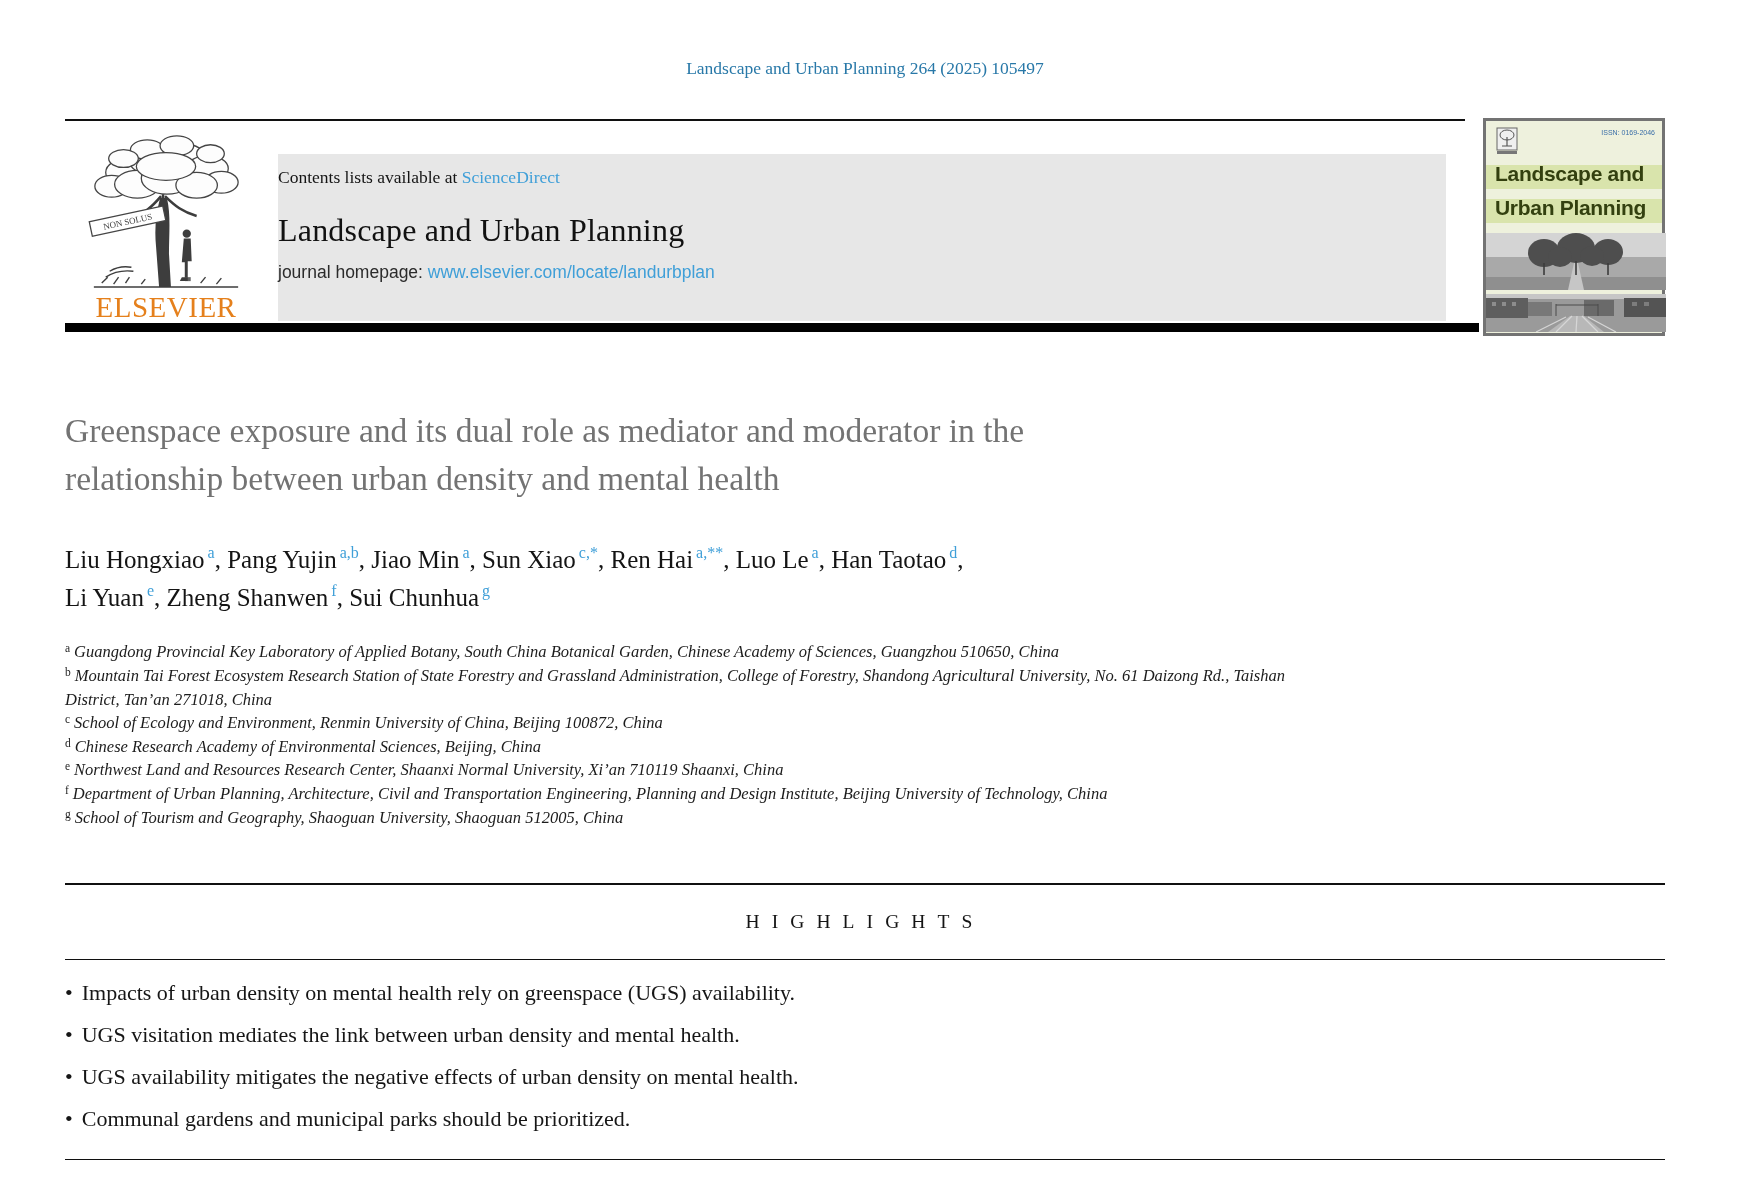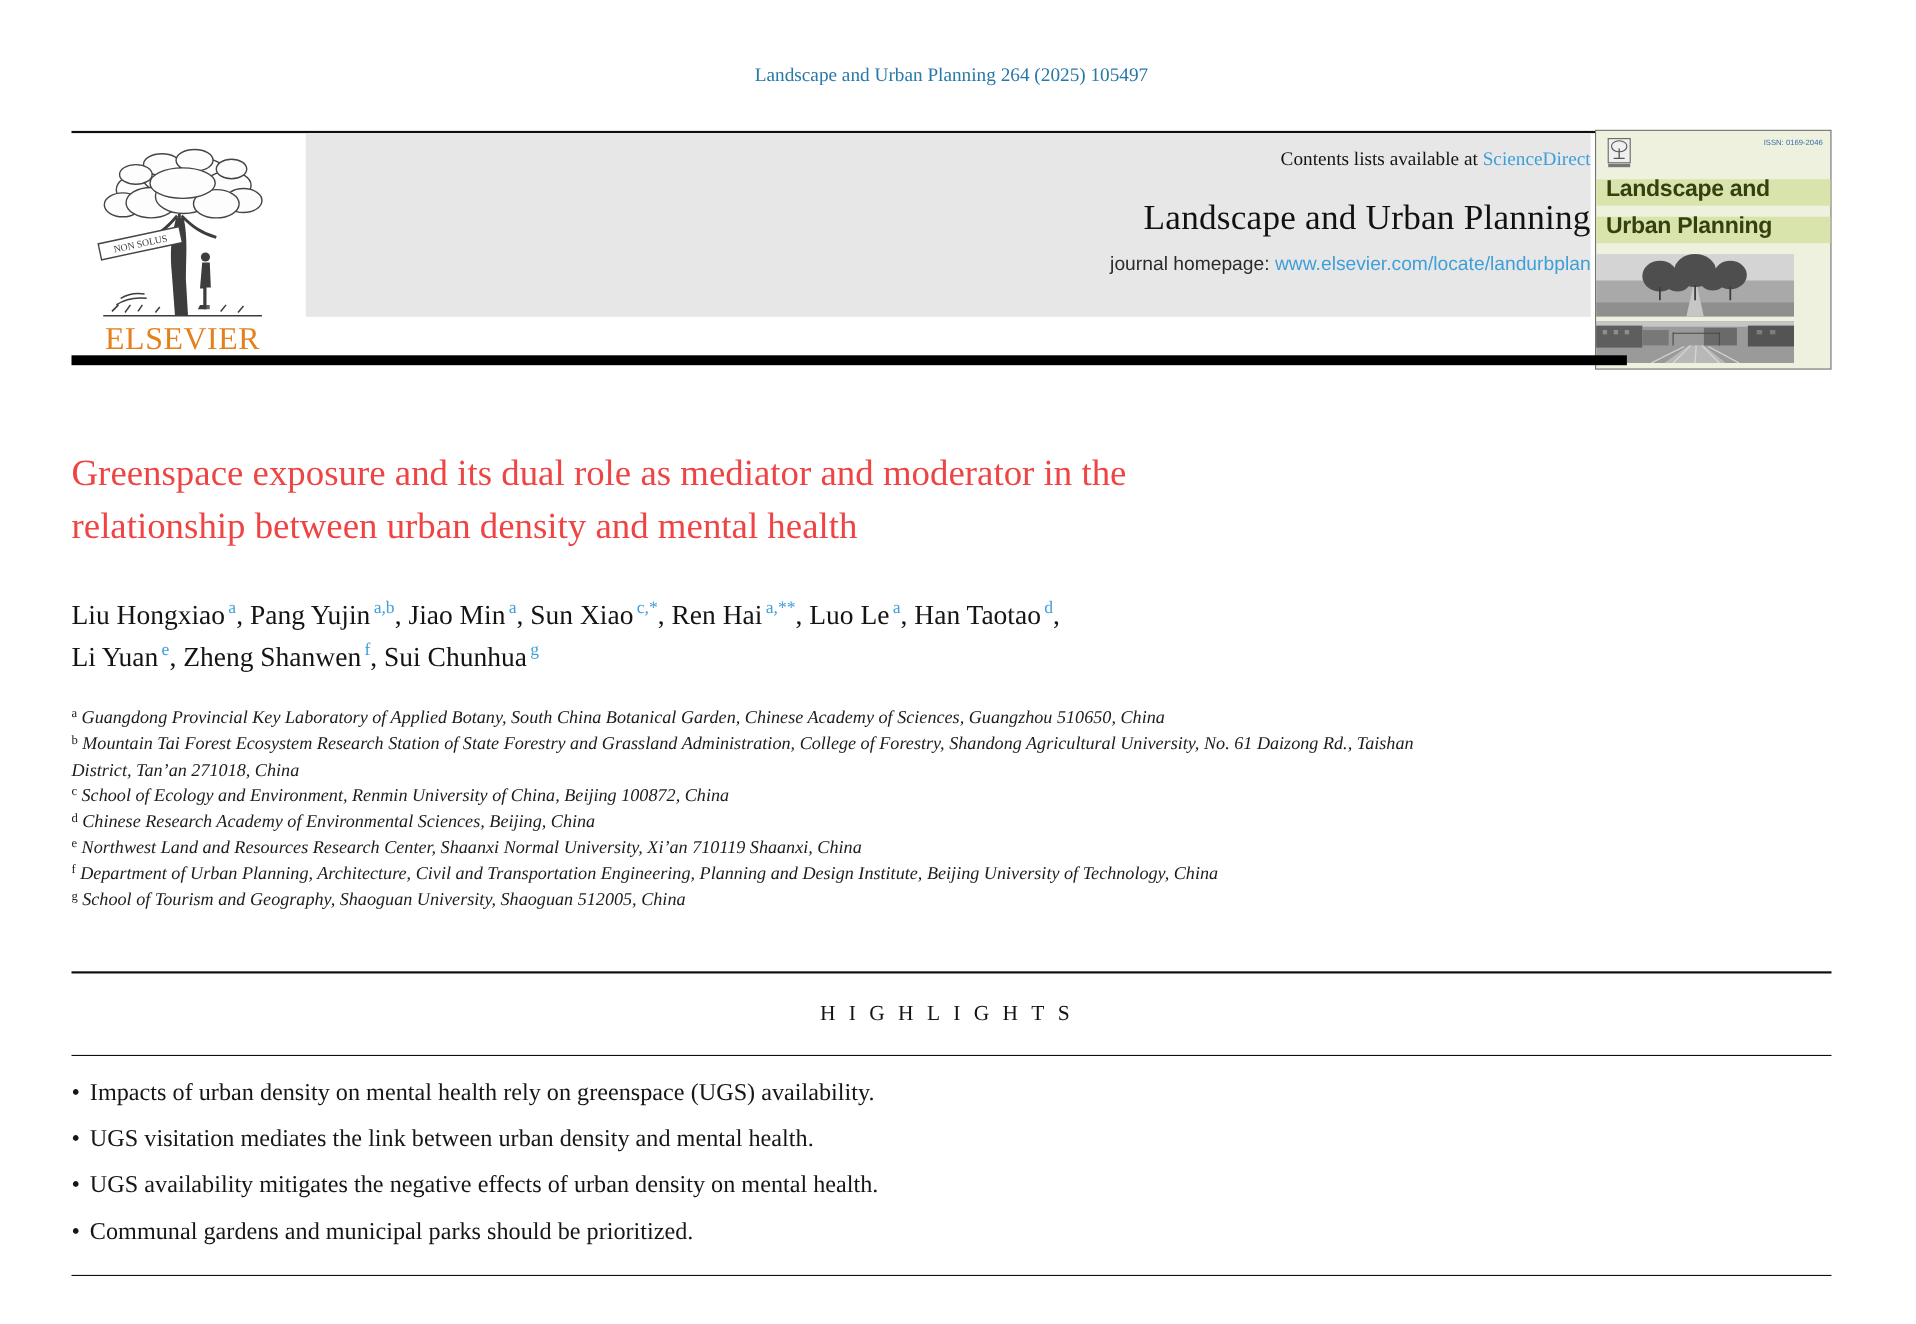--- a/index.html
+++ b/index.html
@@ -21,46 +21,46 @@
   }
   
   .citation{margin-top:58px;text-align:center;font-size:17.5px;color:var(--citation-blue);}
   
   .header-row{position:relative;height:218px;margin-top:40px;}
   .rule-top{position:absolute;top:0;left:0;width:calc(100% - 200px);height:1.5px;background:var(--rule-black);}
   .thick-bar{position:absolute;top:204px;left:0;width:calc(100% - 186px);height:9px;background:#000;}
   .logo-col{position:absolute;top:4px;left:0;width:202px;height:198px;text-align:center;}
   .elsevier-word{font-size:29px;color:var(--elsevier-orange);letter-spacing:.5px;margin-top:-4px;}
   .banner-box{
-    position:absolute;left:213px;right:219px;top:2px;height:167px;
-    background:var(--banner-gray);text-align:right;
+    position:absolute;left:213px;right:219px;top:35px;height:167px;
+    background:var(--banner-gray);text-align:left;
   }
   .contents-line{padding-top:13px;font-size:17.5px;color:#141414;}
   .link{color:var(--link-blue);text-decoration:none;cursor:pointer;}
   .journal-title{margin-top:24px;font-size:32px;letter-spacing:.2px;color:#111;}
   .homepage-line{margin-top:13px;font-family:"Liberation Sans",sans-serif;font-size:17.5px;color:#2b2b2b;}
   
   .cover{
-    position:absolute;right:0;top:-1px;width:215px;height:218px;
-    background:var(--cover-bg);border:1px solid #737373;cursor:pointer;
+    position:absolute;right:0;top:-1px;width:182px;height:218px;
+    background:var(--cover-bg);border:3px solid #737373;cursor:pointer;
   }
   .cover-issn{position:absolute;right:7px;top:8px;font-family:"Liberation Sans",sans-serif;font-size:7px;color:#3a6ea8;}
   .cover-emblem{position:absolute;left:10px;top:6px;}
   .cover-stripe{position:absolute;left:0;right:0;height:24px;background:var(--cover-stripe);}
   .stripe1{top:44px;} .stripe2{top:78px;}
   .cover-title{
     position:absolute;left:9px;font-family:"Liberation Sans",sans-serif;font-weight:bold;
     font-size:21px;color:var(--cover-title-green);letter-spacing:-.3px;
   }
   .ctitle1{top:41px;} .ctitle2{top:75px;}
   .cover-photo{position:absolute;left:0;right:0;}
   .photo1{top:112px;height:57px;}
   .photo2{top:173px;height:38px;}
   
-  .title{margin-top:70px;font-size:33.5px;line-height:1.44;color:#ef4444;}
+  .title{margin-top:70px;font-size:33.5px;line-height:1.44;color:#737373;}
   
   .authors{margin-top:38px;font-size:25px;line-height:1.5;white-space:nowrap;color:#141414;}
   .asup{color:var(--link-blue);font-size:16px;position:relative;top:-10px;margin-left:3px;cursor:pointer;}
   
   .affils{margin-top:24px;max-width:1250px;}
   .affil{font-style:italic;font-size:16.5px;line-height:1.43;color:#1c1c1c;}
   .fsup{font-style:normal;font-size:11.5px;position:relative;top:-5px;margin-right:4px;color:#1c1c1c;}
   
   .rule{height:1.5px;background:var(--rule-black);}
   .rule-hl-top{margin-top:54px;}

